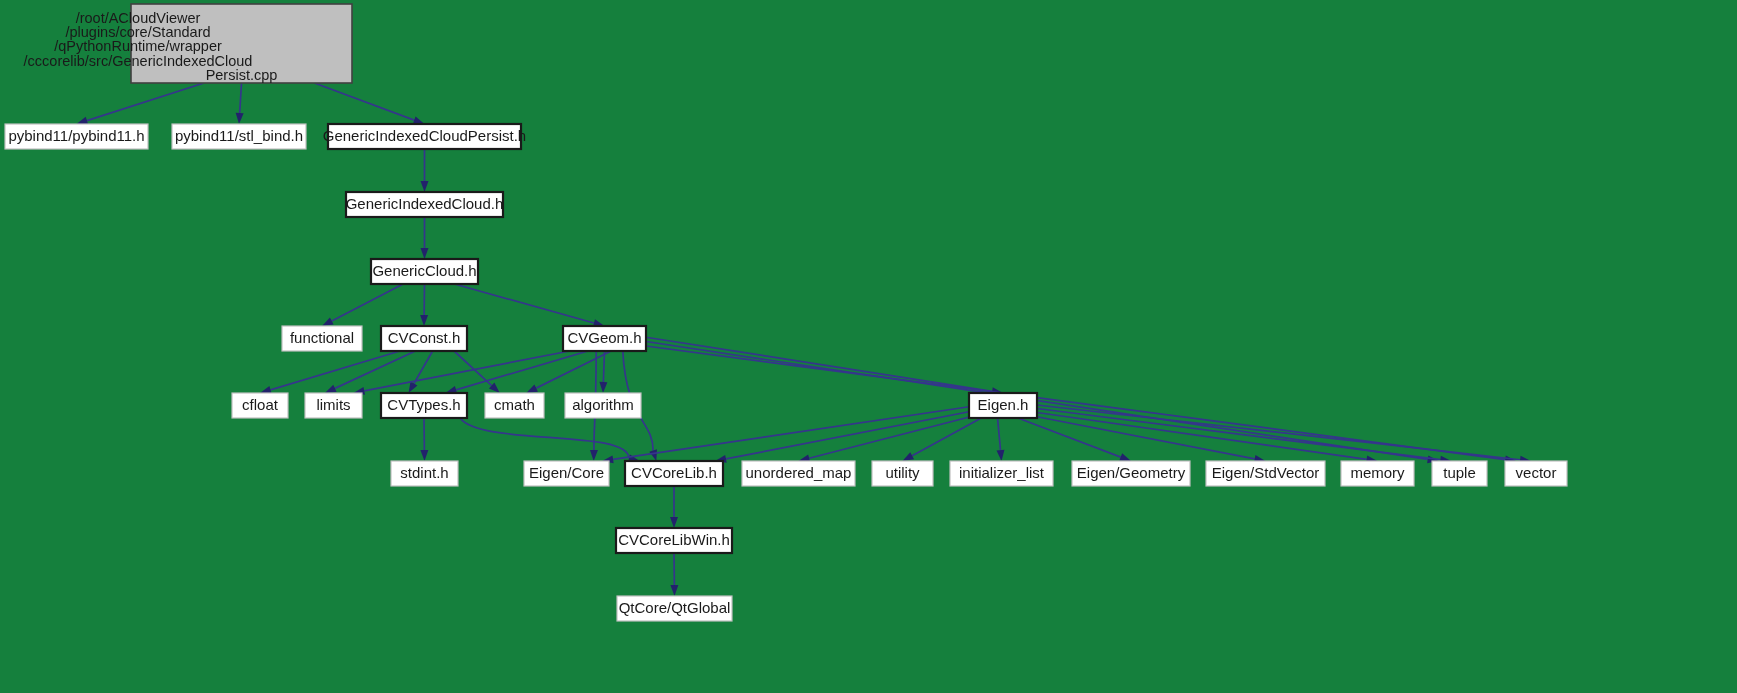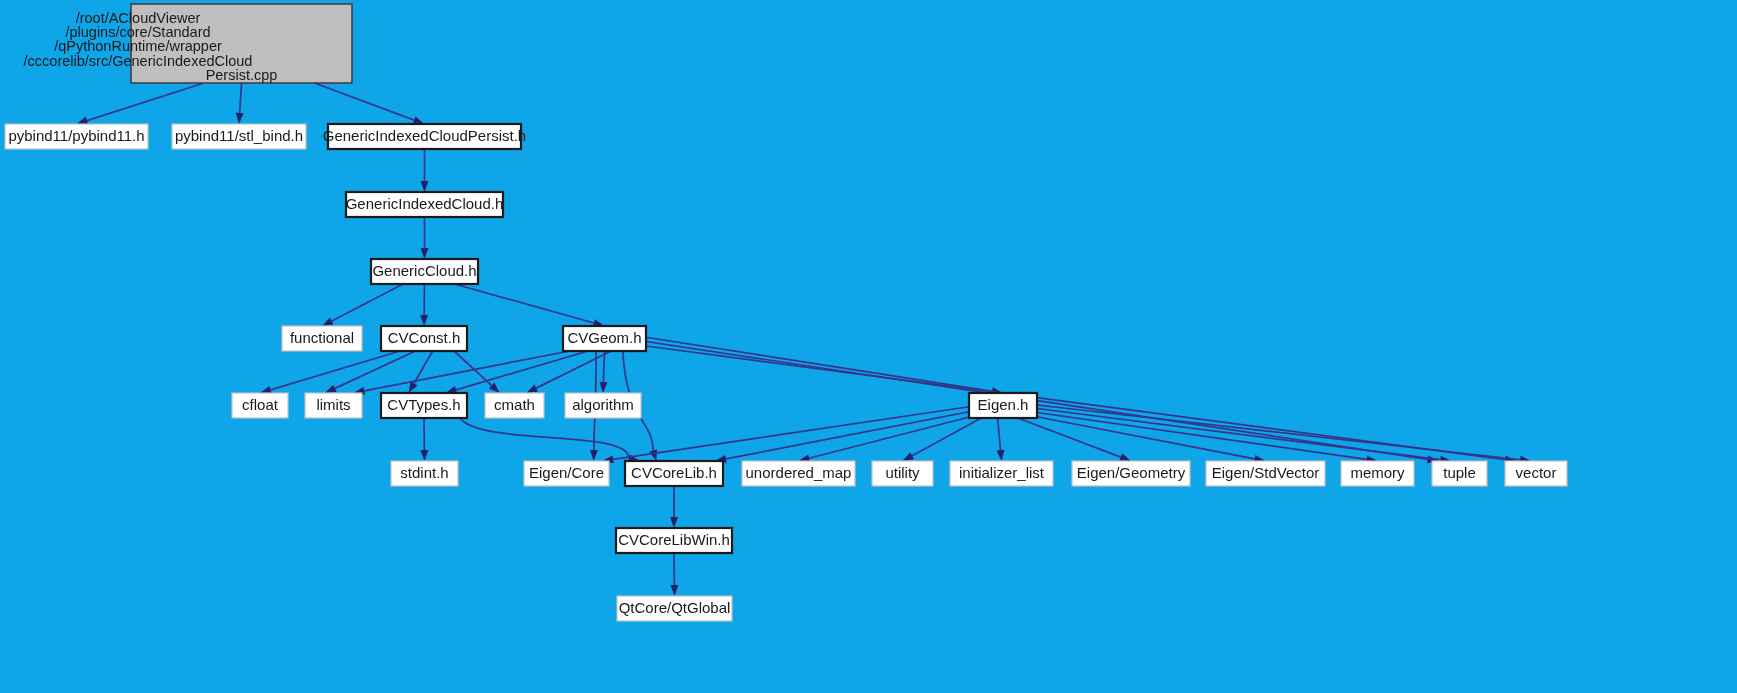--- a/index.html
+++ b/index.html
@@ -4,21 +4,21 @@
 <style>
   html, body {
     margin: 0;
     padding: 0;
     background: #ffffff;
   }
   #canvas {
     position: relative;
     width: 1737px;
     height: 693px;
-    background: #0ea5e9;
+    background: #15803d;
     font-family: "Liberation Sans", sans-serif;
     overflow: hidden;
   }
   svg.graph {
     position: absolute;
     top: 0;
     left: 0;
     width: 1737px;
     height: 693px;
   }

